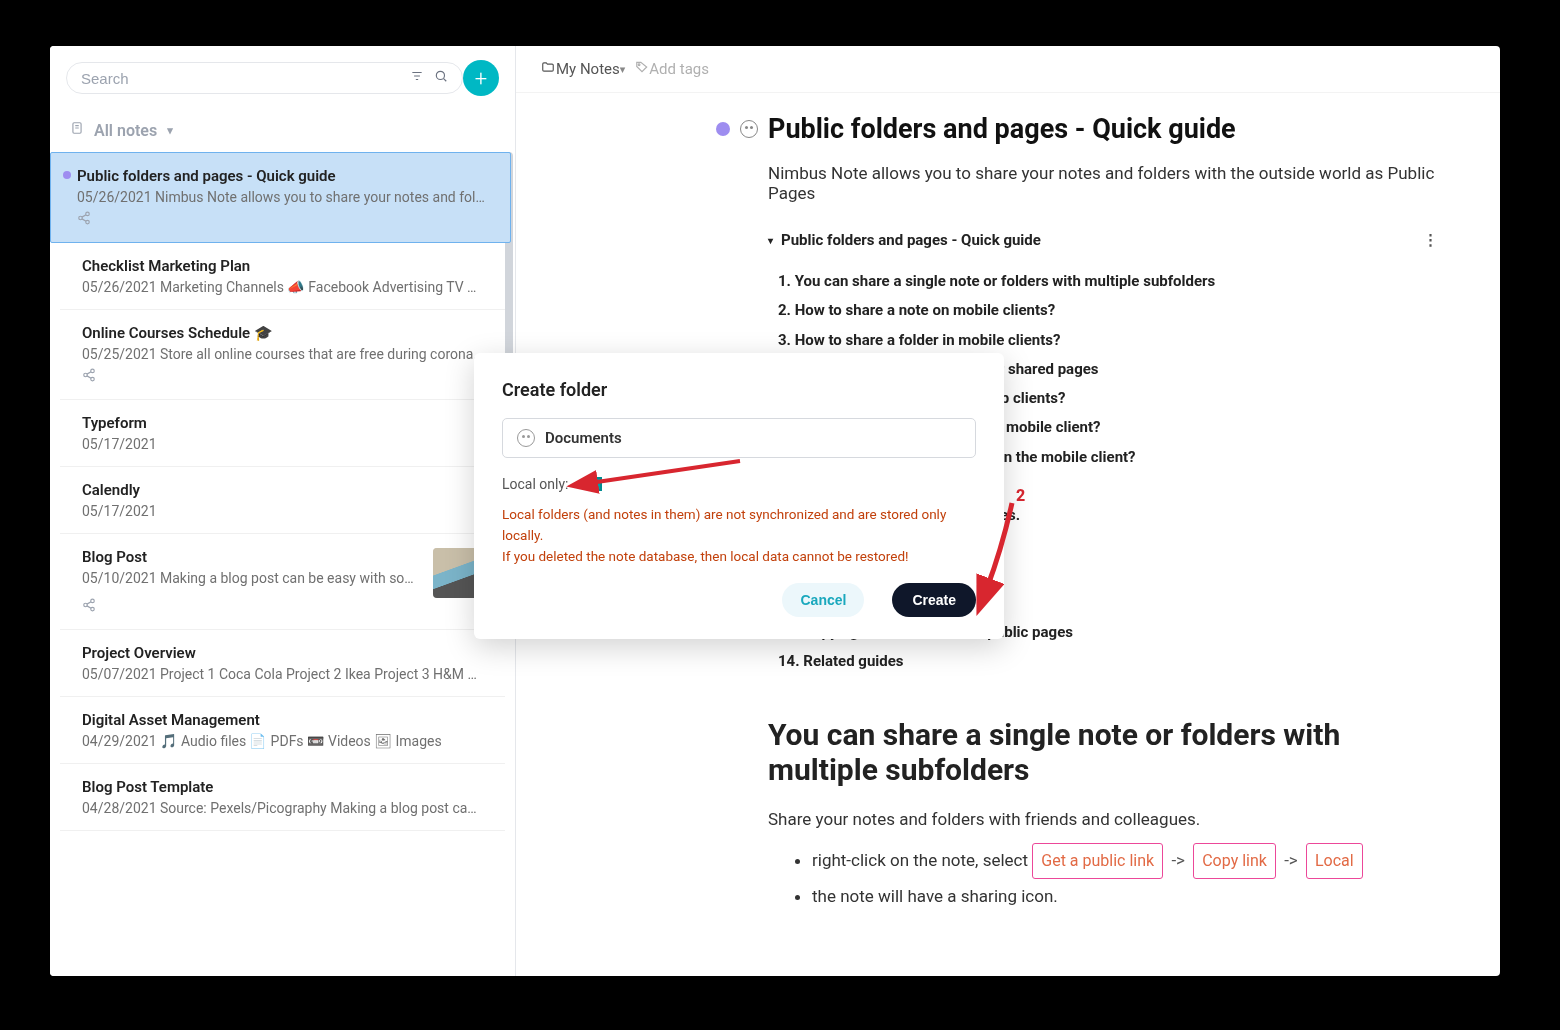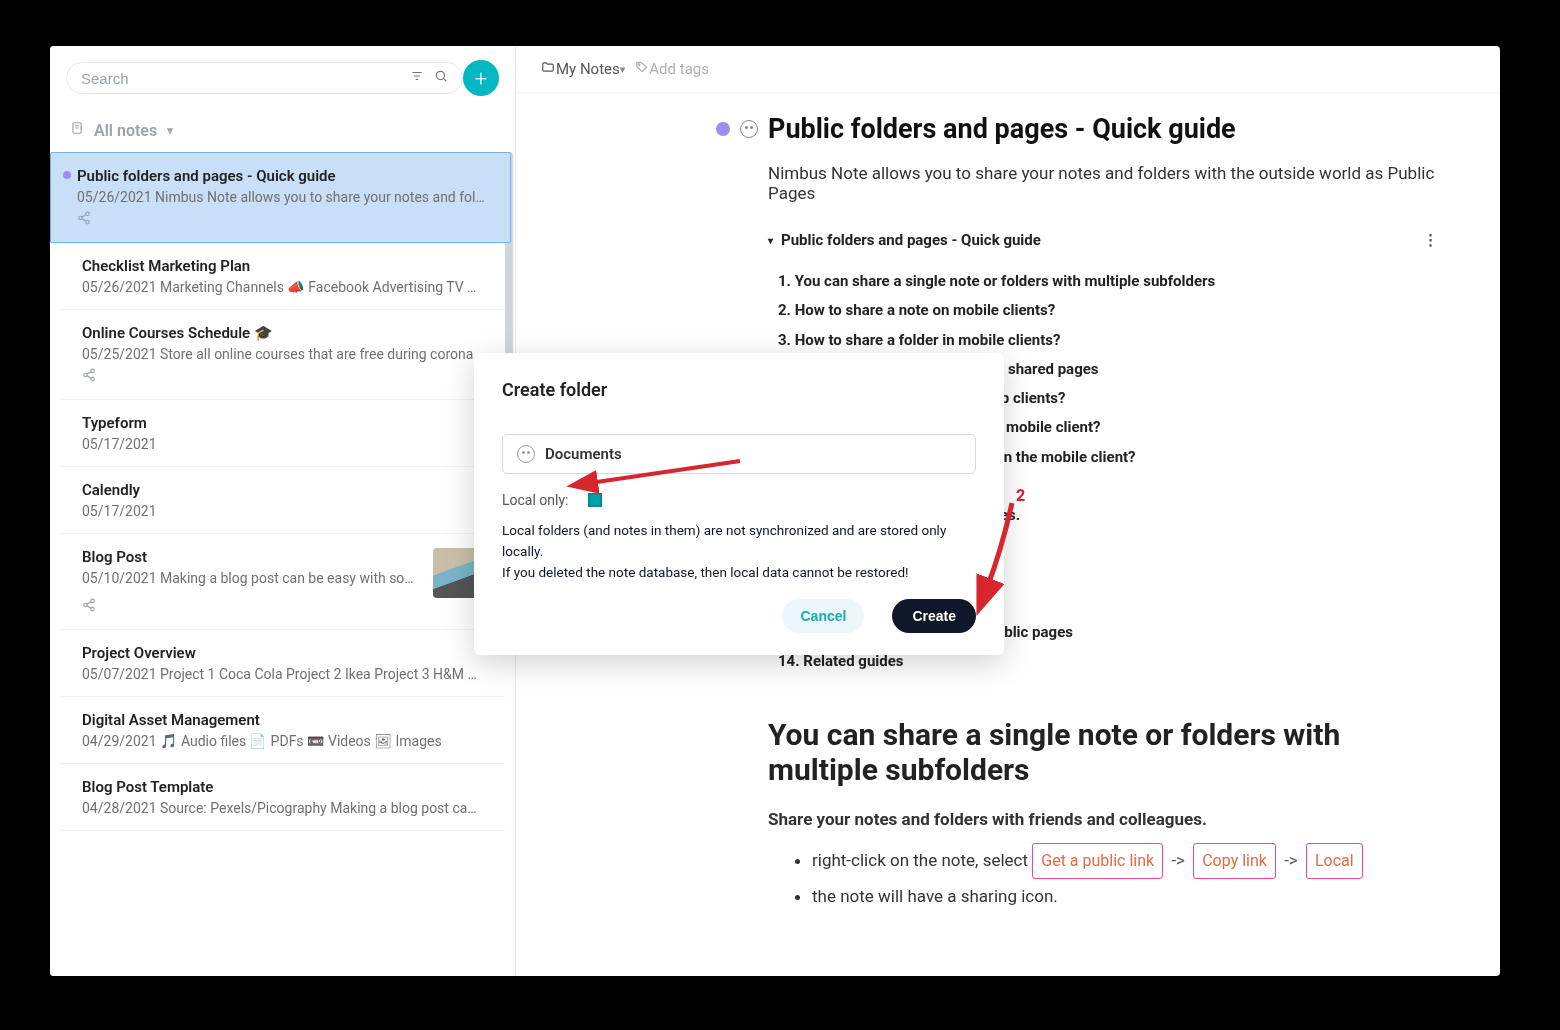--- a/index.html
+++ b/index.html
@@ -229,21 +229,20 @@
   .section-h {
     font-size: 30px;
     color: #222;
     margin: 40px 0 22px 52px;
   }
   .section-p {
     font-size: 17px;
     color: #333;
     margin-left: 52px;
     margin-bottom: 14px;
-    font-weight: bold;
   }
   .bullets {
     margin-left: 76px;
     font-size: 17px;
     color: #333;
     line-height: 2;
   }
   .bullets li { list-style: disc; margin-left: 20px; }
   .pill {
     display: inline-block;
@@ -264,21 +263,21 @@
     background: #fff;
     box-shadow: 0 8px 30px rgba(0,0,0,0.18);
     border-radius: 6px;
     padding: 26px 28px 22px 28px;
     z-index: 100;
   }
   .modal-title {
     font-size: 18px;
     font-weight: 600;
     color: #222;
-    margin-bottom: 34px;
+    margin-bottom: 18px;
   }
   .modal-input {
     border: 1px solid #d6d9de;
     border-radius: 5px;
     padding: 10px 14px;
     display: flex;
     align-items: center;
     gap: 10px;
     font-size: 15px;
     font-weight: 600;
@@ -303,21 +302,21 @@
     color: #555;
   }
   .chk {
     width: 14px; height: 14px;
     background: #00a2a8;
     border: 2px solid #008c92;
   }
   .help-text {
     margin-top: 12px;
     font-size: 13.5px;
-    color: #0f172a;
+    color: #c2410c;
     line-height: 1.55;
   }
   .modal-actions {
     margin-top: 16px;
     display: flex;
     justify-content: flex-end;
     gap: 28px;
   }
   .btn-cancel {
     background: #ecf7fb;

